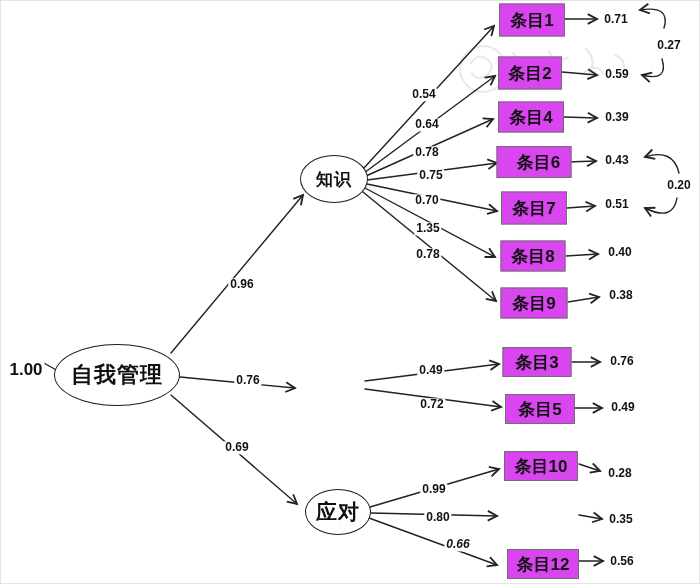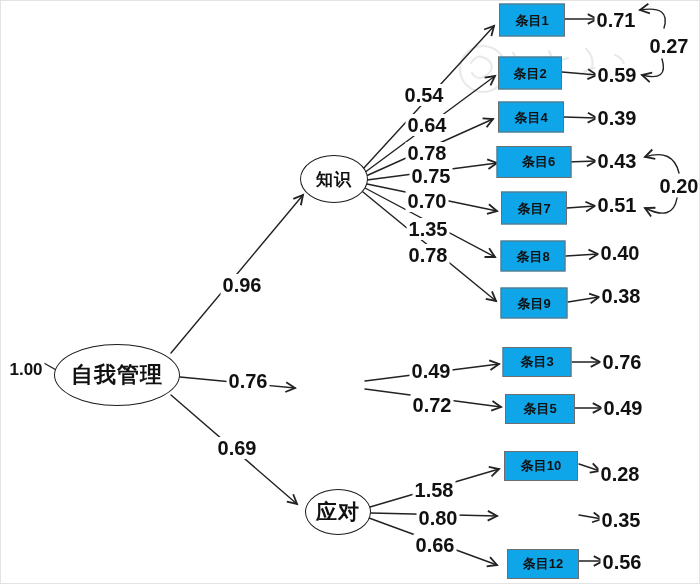--- a/index.html
+++ b/index.html
@@ -8,26 +8,26 @@
     border:1px solid #e3e3e3;box-sizing:border-box;
     font-family:"Liberation Sans","DejaVu Sans",sans-serif;color:#111;
   }
   .stage svg.wires{position:absolute;left:0;top:0;z-index:1;}
   .ell{
     position:absolute;z-index:2;background:#fff;border:1.5px solid #1c1c1c;border-radius:50%;
     display:flex;align-items:center;justify-content:center;font-weight:700;
     transform:translate(-50%,-50%);letter-spacing:1px;
   }
   .box{
-    position:absolute;z-index:2;background:#0ea5e9;border:1.2px solid #6e6e6e;
-    display:flex;align-items:center;justify-content:center;font-weight:700;font-size:13px;
+    position:absolute;z-index:2;background:#d946ef;border:1.2px solid #6e6e6e;
+    display:flex;align-items:center;justify-content:center;font-weight:700;font-size:17px;
     transform:translate(-50%,-50%);
   }
   .num{
-    position:absolute;z-index:3;background:#fff;padding:0 2px;font-weight:700;font-size:20px;
+    position:absolute;z-index:3;background:#fff;padding:0 2px;font-weight:700;font-size:12px;
     transform:translate(-50%,-50%);white-space:nowrap;line-height:1.1;
   }
   .wm{position:absolute;left:0;top:0;z-index:0;opacity:.12;}
 </style>
 </head>
 <body>
 
 <div class="stage">
 
   <svg class="wm" width="700" height="584" viewBox="0 0 700 584">
@@ -115,23 +115,23 @@
 
   <div class="num" style="left:423px;top:94px;">0.54</div>
   <div class="num" style="left:426px;top:124px;">0.64</div>
   <div class="num" style="left:426px;top:152px;">0.78</div>
   <div class="num" style="left:430px;top:175px;">0.75</div>
   <div class="num" style="left:426px;top:200px;">0.70</div>
   <div class="num" style="left:427px;top:228px;">1.35</div>
   <div class="num" style="left:427px;top:254px;">0.78</div>
   <div class="num" style="left:430px;top:370px;">0.49</div>
   <div class="num" style="left:431px;top:404px;">0.72</div>
-  <div class="num" style="left:433px;top:489px;">1.58</div>
+  <div class="num" style="left:433px;top:489px;">0.99</div>
   <div class="num" style="left:437px;top:517px;">0.80</div>
-  <div class="num" style="left:434px;top:544px;">0.66</div>
+  <div class="num" style="left:457px;top:544px;font-style:italic;">0.66</div>
 
   <div class="num" style="left:615px;top:19px;">0.71</div>
   <div class="num" style="left:616px;top:74px;">0.59</div>
   <div class="num" style="left:616px;top:117px;">0.39</div>
   <div class="num" style="left:616px;top:160px;">0.43</div>
   <div class="num" style="left:616px;top:204px;">0.51</div>
   <div class="num" style="left:619px;top:252px;">0.40</div>
   <div class="num" style="left:620px;top:295px;">0.38</div>
   <div class="num" style="left:621px;top:361px;">0.76</div>
   <div class="num" style="left:622px;top:407px;">0.49</div>

